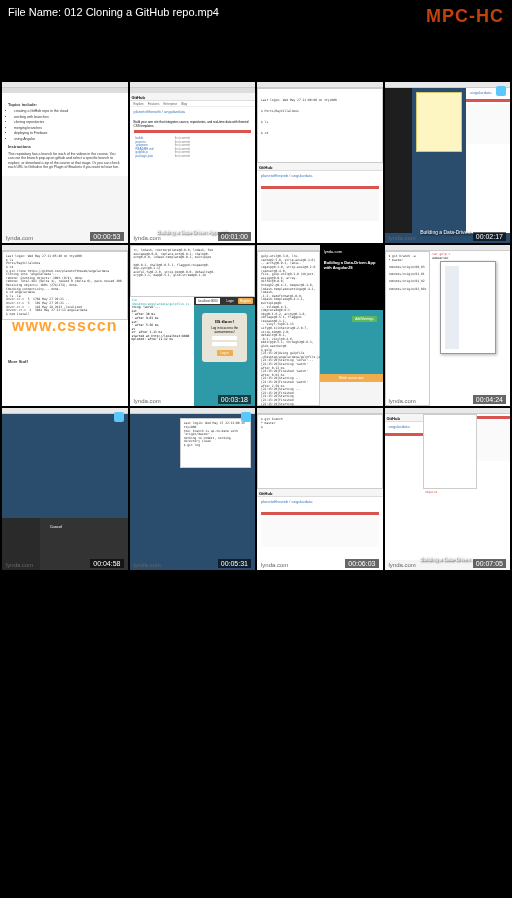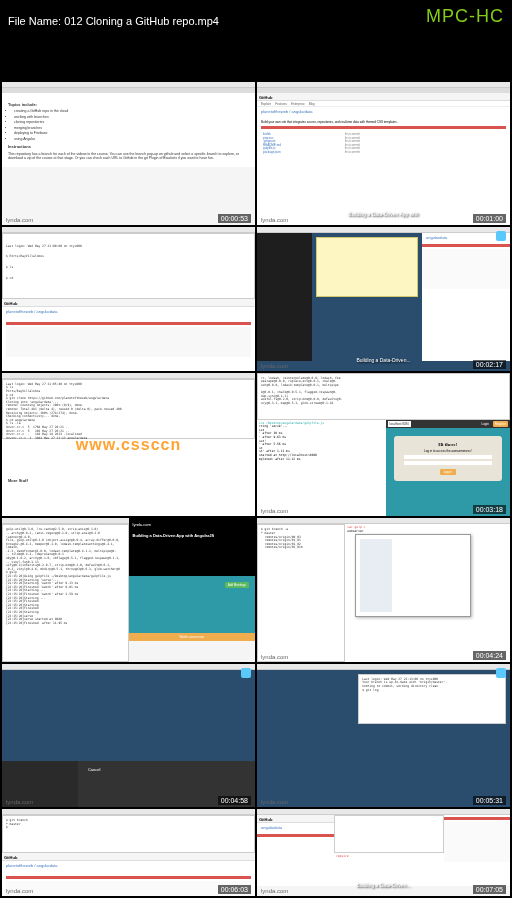--- a/index.html
+++ b/index.html
@@ -1,19 +1,19 @@
 <!DOCTYPE html>
 <html><head>
 <meta charset="utf-8">
 <style>
 * { margin: 0; padding: 0; box-sizing: border-box; }
 body { width: 512px; height: 898px; background: #000; font-family: Arial, sans-serif; overflow: hidden; }
-.top-bar { position: absolute; top: 0; left: 0; right: 0; height: 80px; background: #000; color: #fff; padding: 14px 8px; font-size: 11px; line-height: 1.4; }
-.top-bar .logo { position: absolute; right: 8px; top: 4px; font-size: 18px; font-weight: normal; letter-spacing: 1px; color: #84cc16; }
-.grid { position: absolute; top: 80px; left: 0; right: 0; bottom: 0; display: grid; grid-template-columns: 1fr 1fr; grid-template-rows: repeat(5, 1fr); gap: 2px; padding: 2px; background: #000; }
+.top-bar { position: absolute; top: 0; left: 0; right: 0; height: 80px; background: #000; color: #fff; padding: 5px 8px; font-size: 11px; line-height: 1.4; }
+.top-bar .logo { position: absolute; right: 8px; top: 4px; font-size: 18px; font-weight: bold; letter-spacing: 1px; color: #c2410c; }
+.grid { position: absolute; top: 80px; left: 0; right: 0; bottom: 0; display: grid; grid-template-columns: 1fr 1fr 1fr 1fr; grid-template-rows: repeat(5, 1fr); gap: 2px; padding: 2px; background: #000; }
 .cell { background: #f5f5f5; position: relative; overflow: hidden; font-size: 4px; }
 .cell .menubar { height: 6px; background: #e8e8e8; border-bottom: 1px solid #ccc; }
 .cell .tabbar { height: 5px; background: #ddd; }
 .cell .timestamp { position: absolute; bottom: 2px; right: 4px; background: rgba(0,0,0,0.6); color: #fff; font-size: 7px; padding: 1px 3px; }
 .cell .lynda { position: absolute; bottom: 2px; left: 4px; color: #666; font-size: 6px; }
 .github-page { background: #fff; }
 .github-header { height: 8px; background: #f5f5f5; border-bottom: 1px solid #ddd; padding: 2px; font-size: 4px; font-weight: bold; }
 .github-nav { height: 6px; background: #fff; border-bottom: 1px solid #eee; display: flex; gap: 4px; padding: 1px 4px; font-size: 3px; color: #666; }
 .github-breadcrumb { padding: 2px 4px; font-size: 4px; color: #4078c0; }
 .github-content { padding: 4px; font-size: 3px; }

